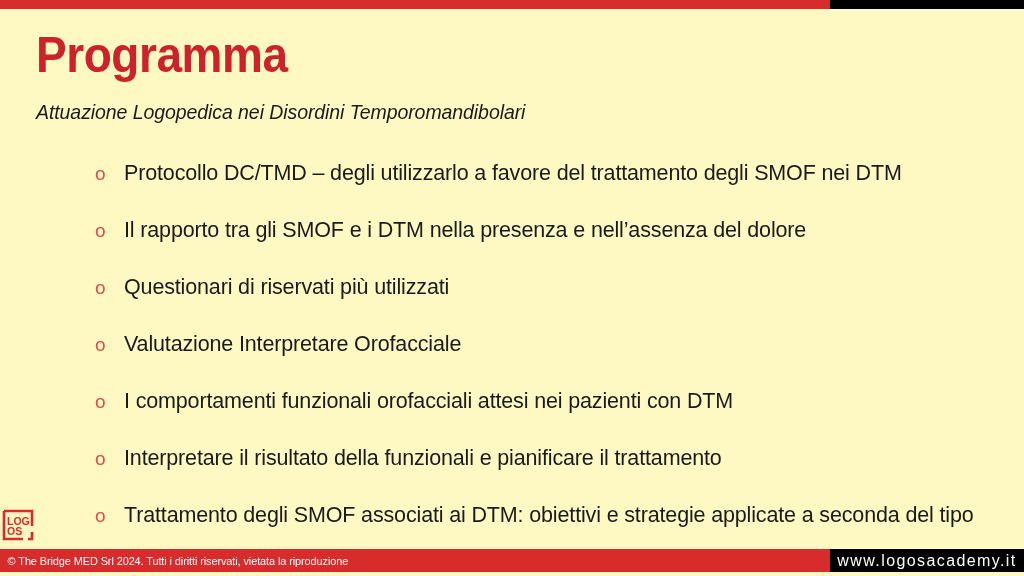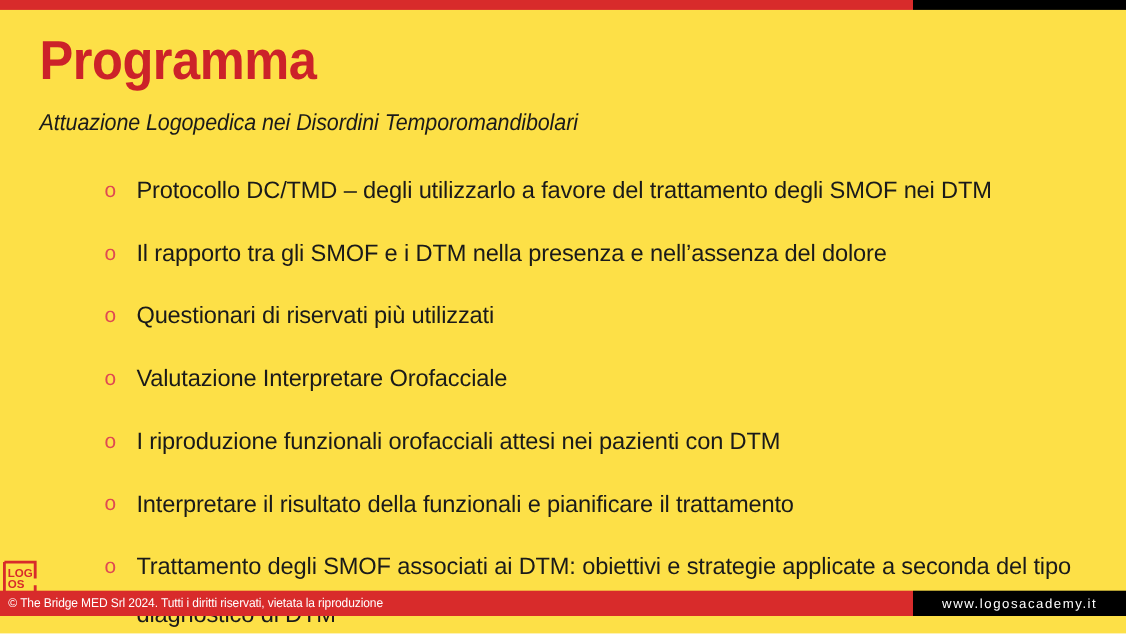--- a/index.html
+++ b/index.html
@@ -12,21 +12,21 @@
     width: 1024px;
     height: 576px;
     overflow: hidden;
     font-family: "Liberation Sans", sans-serif;
     position: relative;
   }
 
   .slide {
     position: absolute;
     inset: 0;
-    background: #fde047;
+    background: #fef9c3;
     padding-left: 24px;
   }
 
   
   .topbar {
     position: absolute;
     top: 0;
     left: 0;
     width: 1024px;
     height: 9px;
@@ -118,21 +118,21 @@
     top: 508px;
     width: 36px;
     height: 34px;
   }
   .logo svg { display: block; }
 
   
   .footer {
     position: absolute;
     left: 0;
-    bottom: 16px;
+    bottom: 4px;
     width: 1024px;
     height: 23px;
     display: flex;
   }
   .footer-left {
     width: 830px;
     height: 100%;
     background: #d82b2b;
     display: flex;
     align-items: center;
@@ -150,21 +150,21 @@
   .footer-right {
     flex: 1;
     height: 100%;
     background: #000000;
     display: flex;
     align-items: center;
     justify-content: center;
   }
   .footer-right .footer-site {
     font-family: "Liberation Sans Narrow", "Liberation Sans", sans-serif;
-    font-size: 12px;
+    font-size: 16px;
     color: #ffffff;
     letter-spacing: 1.4px;
     white-space: nowrap;
   }
 </style>
 </head>
 <body>
 
 <div class="slide">
 
@@ -190,21 +190,21 @@
     <li class="agenda-item">
       <span class="bullet-marker">o</span>
       <span class="agenda-text">Questionari di riservati più utilizzati</span>
     </li>
     <li class="agenda-item">
       <span class="bullet-marker">o</span>
       <span class="agenda-text">Valutazione Interpretare Orofacciale</span>
     </li>
     <li class="agenda-item">
       <span class="bullet-marker">o</span>
-      <span class="agenda-text">I riproduzione funzionali orofacciali attesi nei pazienti con DTM</span>
+      <span class="agenda-text">I comportamenti funzionali orofacciali attesi nei pazienti con DTM</span>
     </li>
     <li class="agenda-item">
       <span class="bullet-marker">o</span>
       <span class="agenda-text">Interpretare il risultato della funzionali e pianificare il trattamento</span>
     </li>
     <li class="agenda-item">
       <span class="bullet-marker">o</span>
       <span class="agenda-text">Trattamento degli SMOF associati ai DTM: obiettivi e strategie applicate a seconda del tipo diagnostico di DTM</span>
     </li>
   </ul>

